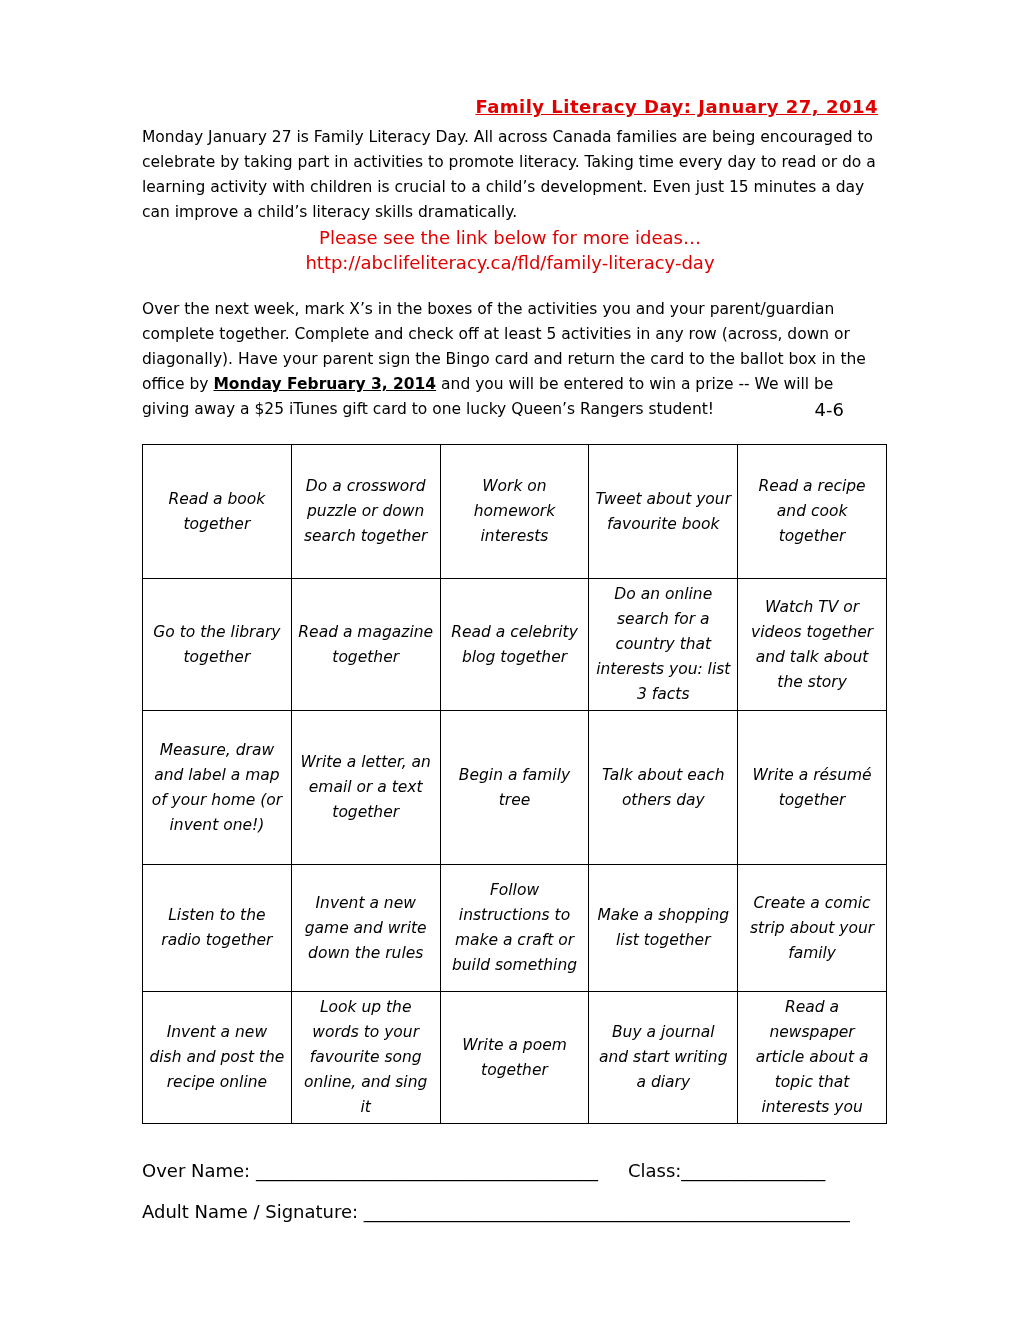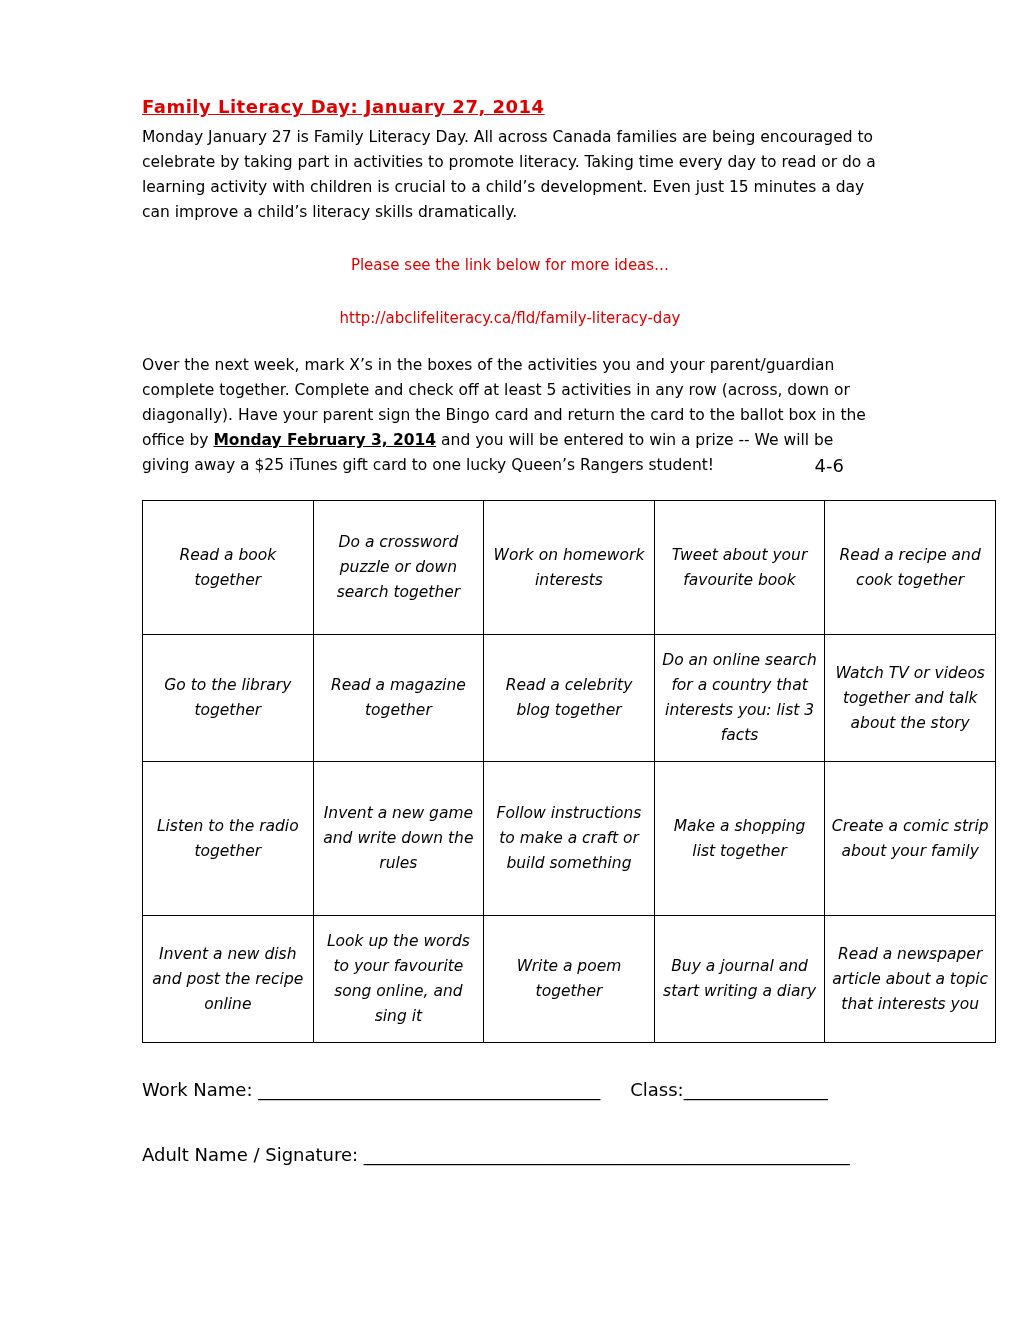--- a/index.html
+++ b/index.html
@@ -14,39 +14,38 @@
     height:1320px;
     font-family:"DejaVu Sans", sans-serif;
     color:var(--text-black);
     position:relative;
     overflow:hidden;
   }
   .page{
     padding:96px 142px 0 142px;
   }
   .doc-title{
-    text-align:left;
+    text-align:right;
     color:var(--accent-red);
     font-size:18px;
     font-weight:bold;
     text-decoration:underline;
     margin-bottom:8px;
     letter-spacing:0.5px;
   }
   .intro{
     text-align:left;
     font-size:15.5px;
     line-height:25px;
   }
   .red-line{
     text-align:center;
     color:var(--accent-red);
-    font-size:15px;
+    font-size:18px;
     line-height:25px;
-    margin-top:28px;
   }
   .link-line{cursor:pointer;}
   .instructions{
     position:relative;
     margin-top:22px;
     font-size:15.5px;
     line-height:25px;
     text-align:left;
   }
   .due-date{
@@ -55,21 +54,21 @@
   }
   .grade{
     position:absolute;
     right:34px;
     bottom:0;
     font-size:18px;
     margin-top:12px;
   }
   table.bingo{
     margin-top:22px;
-    width:854px;
+    width:745px;
     border-collapse:collapse;
     table-layout:fixed;
   }
   table.bingo td{
     border:1.5px solid #000;
     width:20%;
     font-style:italic;
     font-size:15.5px;
     line-height:25px;
     text-align:center;
@@ -79,21 +78,21 @@
   table.bingo tr:nth-child(1) td{height:134px;}
   table.bingo tr:nth-child(2) td{height:127px;}
   table.bingo tr:nth-child(3) td{height:154px;}
   table.bingo tr:nth-child(4) td{height:127px;}
   table.bingo tr:nth-child(5) td{height:132px;}
   .footer-line{
     font-size:18px;
     white-space:nowrap;
   }
   .footer-line.child{margin-top:36px;}
-  .footer-line.adult{margin-top:44px;}
+  .footer-line.adult{margin-top:20px;}
   .class-group{margin-left:30px;}
   .blank{letter-spacing:0;}
 </style>
 </head>
 <body>
 
 <div class="page">
 
   <h1 class="doc-title">Family Literacy Day: January 27, 2014</h1>
 
@@ -115,33 +114,40 @@
         <td>Read a recipe and cook together</td>
       </tr>
       <tr>
         <td>Go to the library together</td>
         <td>Read a magazine together</td>
         <td>Read a celebrity blog together</td>
         <td>Do an online search for a country that interests you: list 3 facts</td>
         <td>Watch TV or videos together and talk about the story</td>
       </tr>
       <tr>
+        <td>Measure, draw and label a map of your home (or invent one!)</td>
+        <td>Write a letter, an email or a text together</td>
+        <td>Begin a family tree</td>
+        <td>Talk about each others day</td>
+        <td>Write a résumé together</td>
+      </tr>
+      <tr>
         <td>Listen to the radio together</td>
         <td>Invent a new game and write down the rules</td>
         <td>Follow instructions to make a craft or build something</td>
         <td>Make a shopping list together</td>
         <td>Create a comic strip about your family</td>
       </tr>
       <tr>
         <td>Invent a new dish and post the recipe online</td>
         <td>Look up the words to your favourite song online, and sing it</td>
         <td>Write a poem together</td>
         <td>Buy a journal and start writing a diary</td>
         <td>Read a newspaper article about a topic that interests you</td>
       </tr>
     </tbody>
   </table>
 
-  <p class="footer-line child"><span>Work Name:</span> <span class="blank">______________________________________</span><span class="class-group"><span>Class:</span><span class="blank">________________</span></span></p>
+  <p class="footer-line child"><span>Over Name:</span> <span class="blank">______________________________________</span><span class="class-group"><span>Class:</span><span class="blank">________________</span></span></p>
 
   <p class="footer-line adult"><span>Adult Name / Signature:</span> <span class="blank">______________________________________________________</span></p>
 
 </div>
 
 </body></html>

